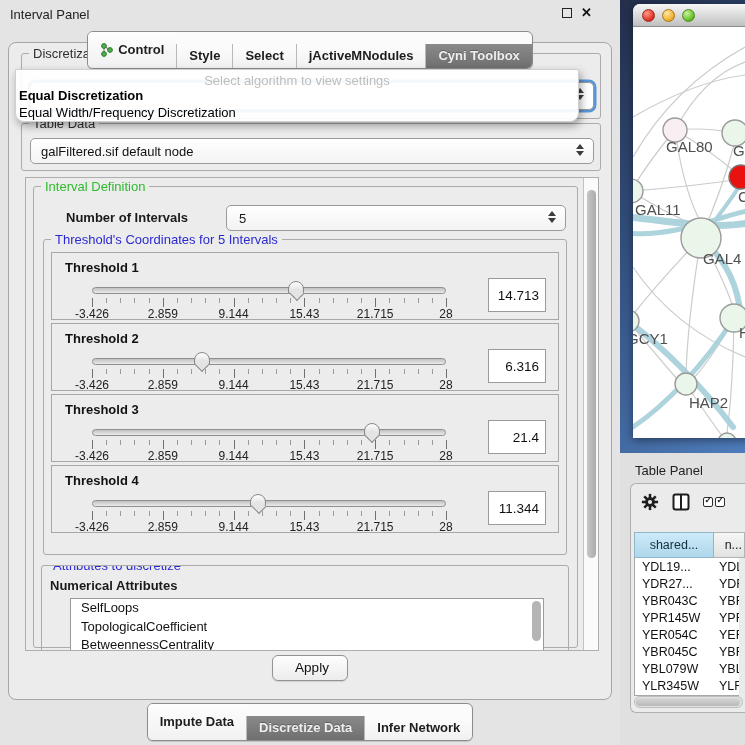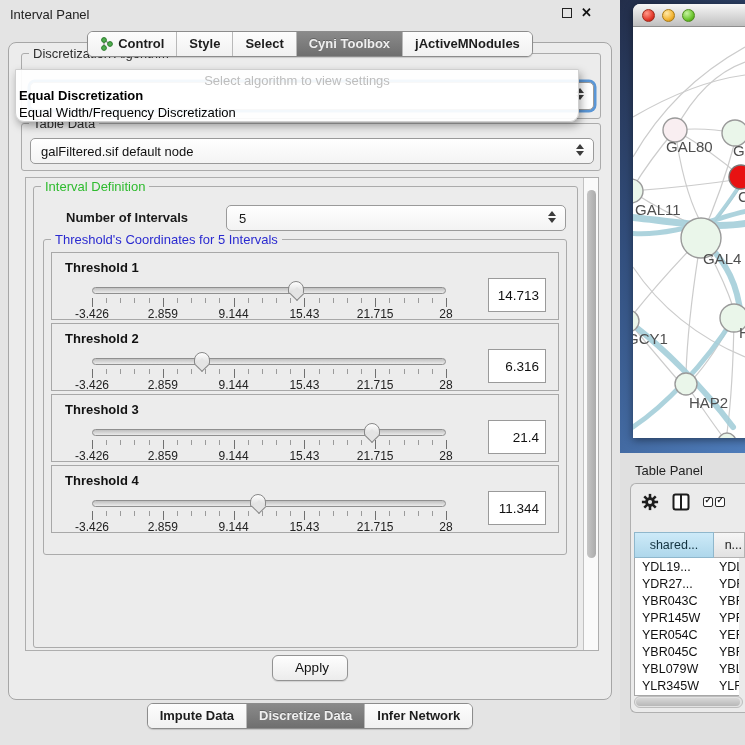--- a/index.html
+++ b/index.html
@@ -10,21 +10,21 @@
   #control-panel { position:absolute; left:0; top:0; width:620px; height:745px; background:#e4e4e4; }
   .cp-titlebar { position:relative; height:28px; padding:7px 10px 0 10px; }
   .cp-title { font-size:13px; color:#222; }
   .cp-win-icons { position:absolute; right:28px; top:8px; display:flex; gap:9px; align-items:center; }
   .float-icon { width:10px; height:10px; border:1.6px solid #222; display:inline-block; }
   .close-icon { font-size:13px; font-weight:bold; color:#111; line-height:10px; }
 
   .tabstrip { position:absolute; left:0; top:31px; width:620px; display:flex; justify-content:center; z-index:5; }
   .tabgroup { display:inline-flex; border:1px solid #8c8c8c; border-radius:6px; overflow:hidden; background:#fbfbfb; box-shadow:0 1px 1px rgba(0,0,0,0.15); }
   .tab { padding:4px 12px 5px 12px; font-size:13px; font-weight:bold; color:#1d1d1d; background:linear-gradient(#fdfdfd,#f1f1f1); display:flex; align-items:center; gap:5px; cursor:default; }
-  .tab + .tab { border-left:1px solid #b9b9b9; }
+  .tab + .tab { border-left:1px solid #b9b9b9;margin-top:12px; }
   .tab.selected { background:linear-gradient(#8a8a8a,#6f6f6f); color:#efefef; text-shadow:0 -1px 0 rgba(0,0,0,0.25); }
   .net-icon { display:inline-block; }
 
   .main-panel { position:absolute; left:8px; top:42px; width:604px; height:658px; background:#ececec; border:1px solid #a6a6a6; border-radius:8px; }
 
   .groupbox { border:1px solid #ababab; border-radius:3px; position:relative; }
   .groupbox > .gb-title { position:absolute; top:-8px; left:7px; background:#ececec; padding:0 4px; font-size:13px; }
   .gb-dark { color:#2f2f2f; }
   .gb-green { color:#2ebb2e; }
   .gb-blue { color:#2a2ad0; }
@@ -130,25 +130,25 @@
             <circle cx="10" cy="7" r="2.4" fill="#4fae4f" stroke="#2d7a2d"></circle>
           </svg>
         <span>Control</span>
       </div>
       <div class="tab">
           <span>Style</span>
         </div>
       <div class="tab">
           <span>Select</span>
         </div>
+      <div class="tab">
+          <span>jActiveMNodules</span>
+        </div>
       <div class="tab selected">
           <span>Cyni Toolbox</span>
-        </div>
-      <div class="tab">
-          <span>jActiveMNodules</span>
         </div>
     </div>
   </div>
 
   <div class="main-panel">
 
     <div class="groupbox algo-group">
       <span class="gb-title gb-dark">Discretization Algorithm</span>
       <div class="algo-combo">
         <span class="combo-arrows">
@@ -267,20 +267,30 @@
                     <span class="tick-label" style="left: 80%;">21.715</span>
                     <span class="tick-label" style="left: 100%;">28</span>
                   </div>
               </div>
               <div class="value-box">11.344</div>
             </div>
 
           </div>
         </div>
 
+        <div class="groupbox attr-group">
+          <span class="gb-title gb-blue">Attributes to discretize</span>
+          <span class="attr-list-title">Numerical Attributes</span>
+          <div class="attr-list">
+            <div class="attr-item">SelfLoops</div>
+            <div class="attr-item">TopologicalCoefficient</div>
+            <div class="attr-item">BetweennessCentrality</div>
+            <div class="list-scroll"></div>
+          </div>
+        </div>
 
       </div>
 
       <div class="vscrollbar">
         <div class="vscroll-thumb"></div>
       </div>
     </div>
 
     <div class="apply-row">
       <div class="apply-btn">Apply</div>

